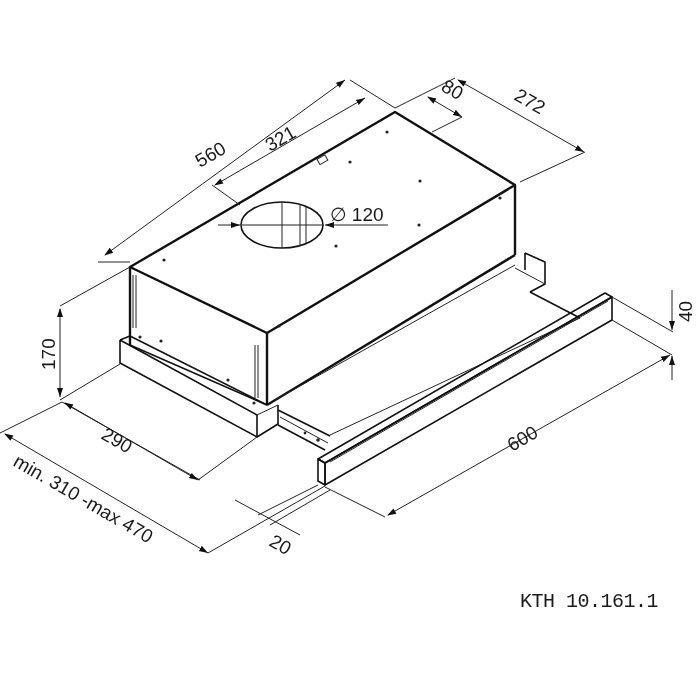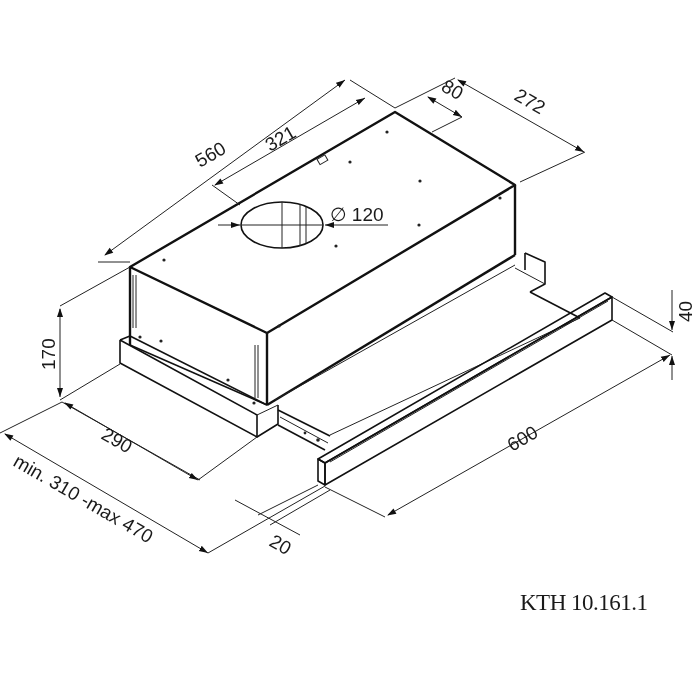--- a/index.html
+++ b/index.html
@@ -1,19 +1,19 @@
 <!DOCTYPE html>
 <html><head>
   <meta charset="utf-8">
   <style>
     html, body { margin: 0; padding: 0; background: #ffffff; }
     #canvas { position: relative; width: 700px; height: 700px; background: #ffffff; overflow: hidden; }
     svg { position: absolute; left: 0; top: 0; }
     .dimtext { font-family: "Liberation Sans", sans-serif; font-size: 19px; fill: #1a1a1a; }
-    .model { position: absolute; left: 520px; top: 590px; font-family: Liberation Serif, serif; font-size: 23px; color: #1a1a1a; letter-spacing: -0.5px; }
+    .model { position: absolute; left: 520px; top: 590px; font-family: Liberation Mono, monospace; font-size: 20px; color: #1a1a1a; letter-spacing: -0.5px; }
     .thick { stroke: #111; stroke-width: 2.4; fill: none; stroke-linejoin: round; }
     .thin { stroke: #222; stroke-width: 1; fill: none; }
     .med { stroke: #111; stroke-width: 1.6; fill: none; stroke-linejoin: round; }
     .dot { fill: #222; }
   </style>
 </head>
 <body>
 
 <div id="canvas">
   <svg width="700" height="700" viewBox="0 0 700 700">

